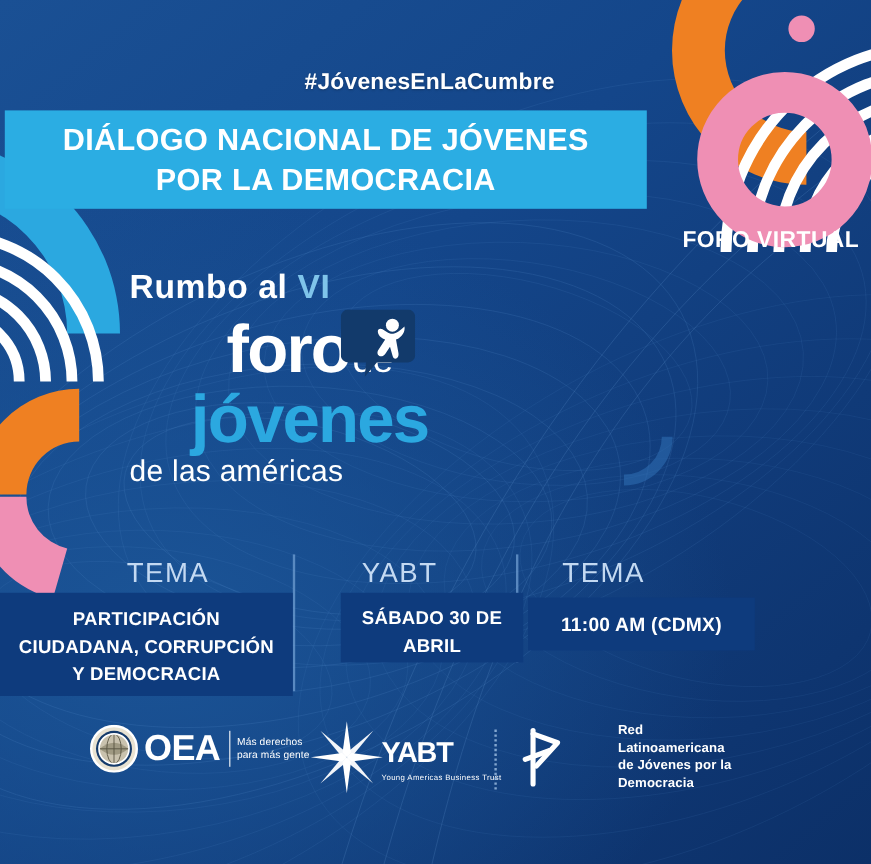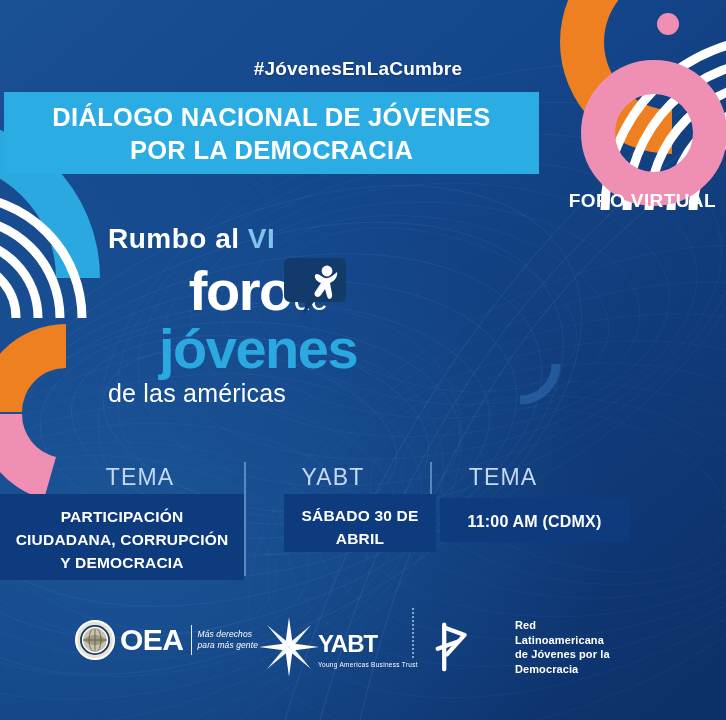--- a/index.html
+++ b/index.html
@@ -72,28 +72,28 @@
     letter-spacing:1.2px;text-align:center;
   }
   .panel{position:absolute;background:#0e3b7d;}
   .panel .txt{
     color:#ffffff;font-weight:bold;font-size:15.5px;line-height:23px;
     text-align:center;letter-spacing:.2px;
   }
   .divider{position:absolute;width:2px;background:#6f9ed2;opacity:.75;}
 
   
-  .footer{position:absolute;left:0;top:612px;width:620px;height:72px;}
+  .footer{position:absolute;left:0;top:596px;width:620px;height:72px;}
   .oea{position:absolute;left:75px;top:8px;display:flex;align-items:center;}
   .oea .word{
     color:#ffffff;font-size:30px;font-weight:bold;letter-spacing:-.5px;margin-left:5px;
   }
   .oea .bar{width:1px;height:30px;background:#ffffff;margin:0 6px 0 7px;opacity:.9;}
   .oea .tag{
-    color:#ffffff;font-size:8.5px;line-height:11px;font-weight:500;letter-spacing:.1px;font-style:italic;
+    color:#ffffff;font-size:8.5px;line-height:11px;font-weight:500;letter-spacing:.1px;
   }
   .yabt{position:absolute;left:258px;top:4px;display:flex;align-items:center;}
   .yabt .word{color:#ffffff;font-size:24px;font-weight:bold;letter-spacing:-1px;line-height:33px;}
   .yabt .sub{color:#ffffff;font-size:6.5px;letter-spacing:.3px;text-align:center;margin-top:1px;}
   .dots{position:absolute;left:412px;top:608px;height:50px;
         border-left:2px dotted #9fc0e4;opacity:.8;}
   .rljd{position:absolute;left:434px;top:6px;display:flex;align-items:center;gap:32px;}
   .rljd .txt{
     color:#ffffff;font-size:11px;font-weight:bold;line-height:14.5px;margin-left:10px;letter-spacing:.1px;
   }

